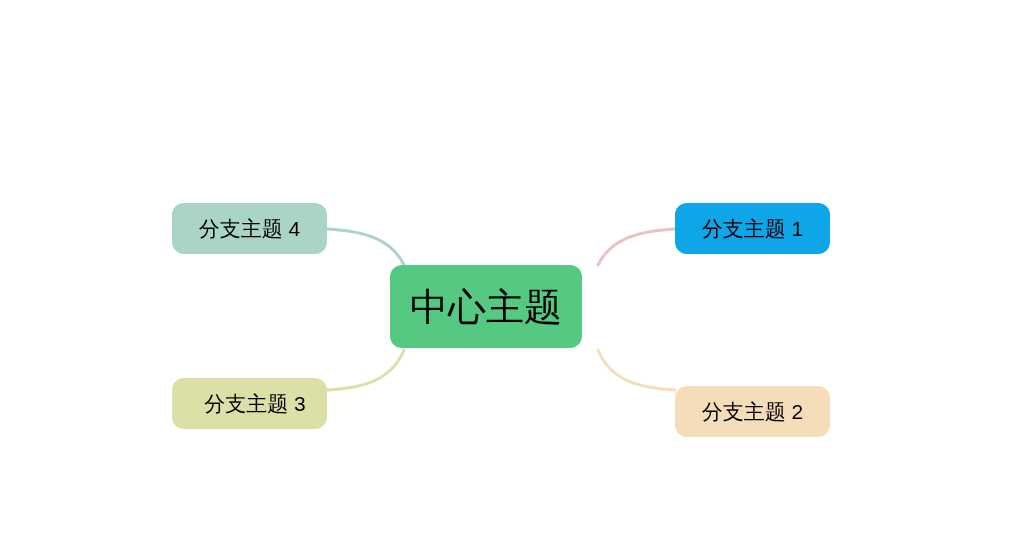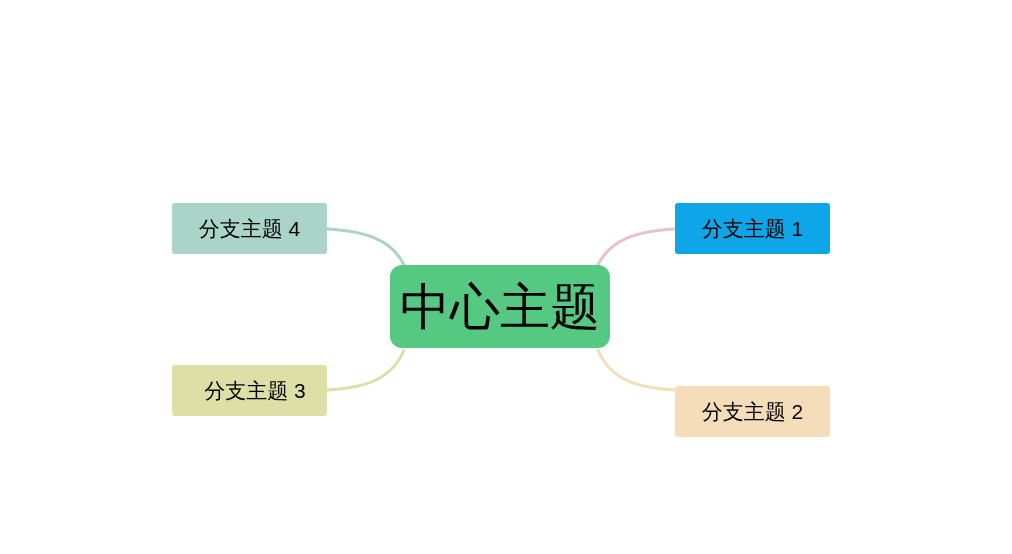--- a/index.html
+++ b/index.html
@@ -33,36 +33,36 @@
     align-items: center;
     justify-content: center;
     box-sizing: border-box;
     color: #000000;
     cursor: pointer;
     white-space: nowrap;
   }
   .node-central {
     left: 390px;
     top: 265px;
-    width: 220px;
+    width: 192px;
     height: 83px;
     border-radius: 12px;
-    font-size: 50px;
+    font-size: 38px;
     line-height: 1;
   }
   .node-branch {
     width: 155px;
     height: 51px;
-    border-radius: 3px;
+    border-radius: 12px;
     font-size: 21px;
     line-height: 1;
   }
   .node-branch-4 { left: 172px; top: 203px; }
   .node-branch-1 { left: 675px; top: 203px; }
-  .node-branch-3 { left: 172px; top: 365px; padding-left: 11px; }
+  .node-branch-3 { left: 172px; top: 378px; padding-left: 11px; }
   .node-branch-2 { left: 675px; top: 386px; }
 </style>
 </head>
 <body>
 
 <div class="canvas">
 
   <svg class="connector-layer" viewBox="0 0 1012 554" xmlns="http://www.w3.org/2000/svg">
     <path d="M 327,229 C 366,231 392,240 404,265" stroke="#AAD4C8"></path>
     <path d="M 675,229 C 636,231 610,240 598,265" stroke="#E8C3C3"></path>

